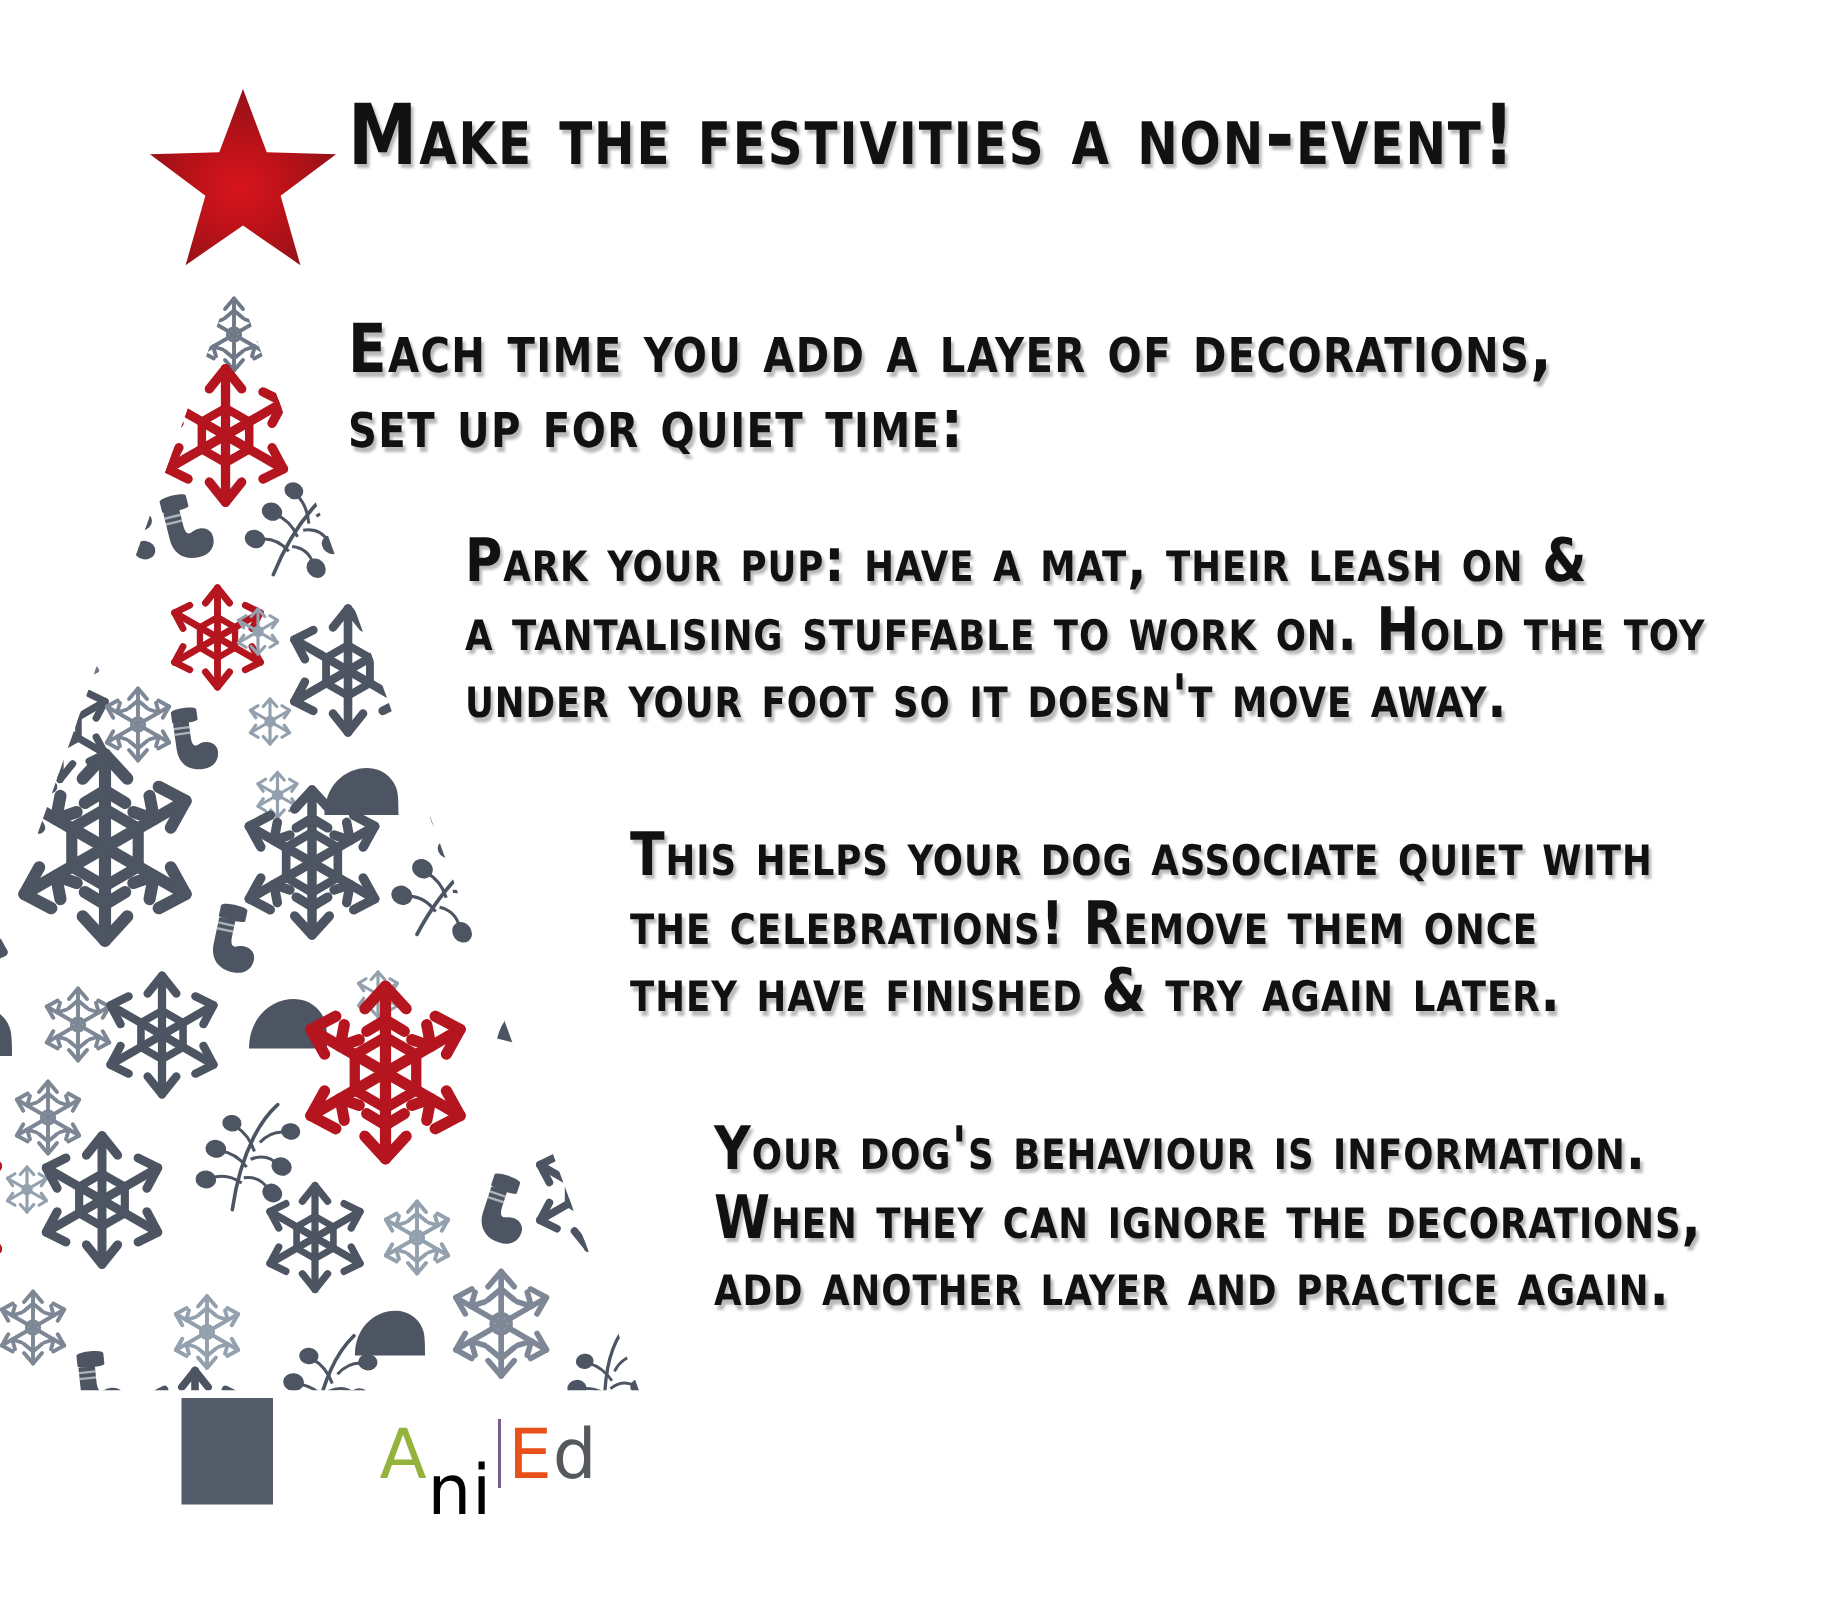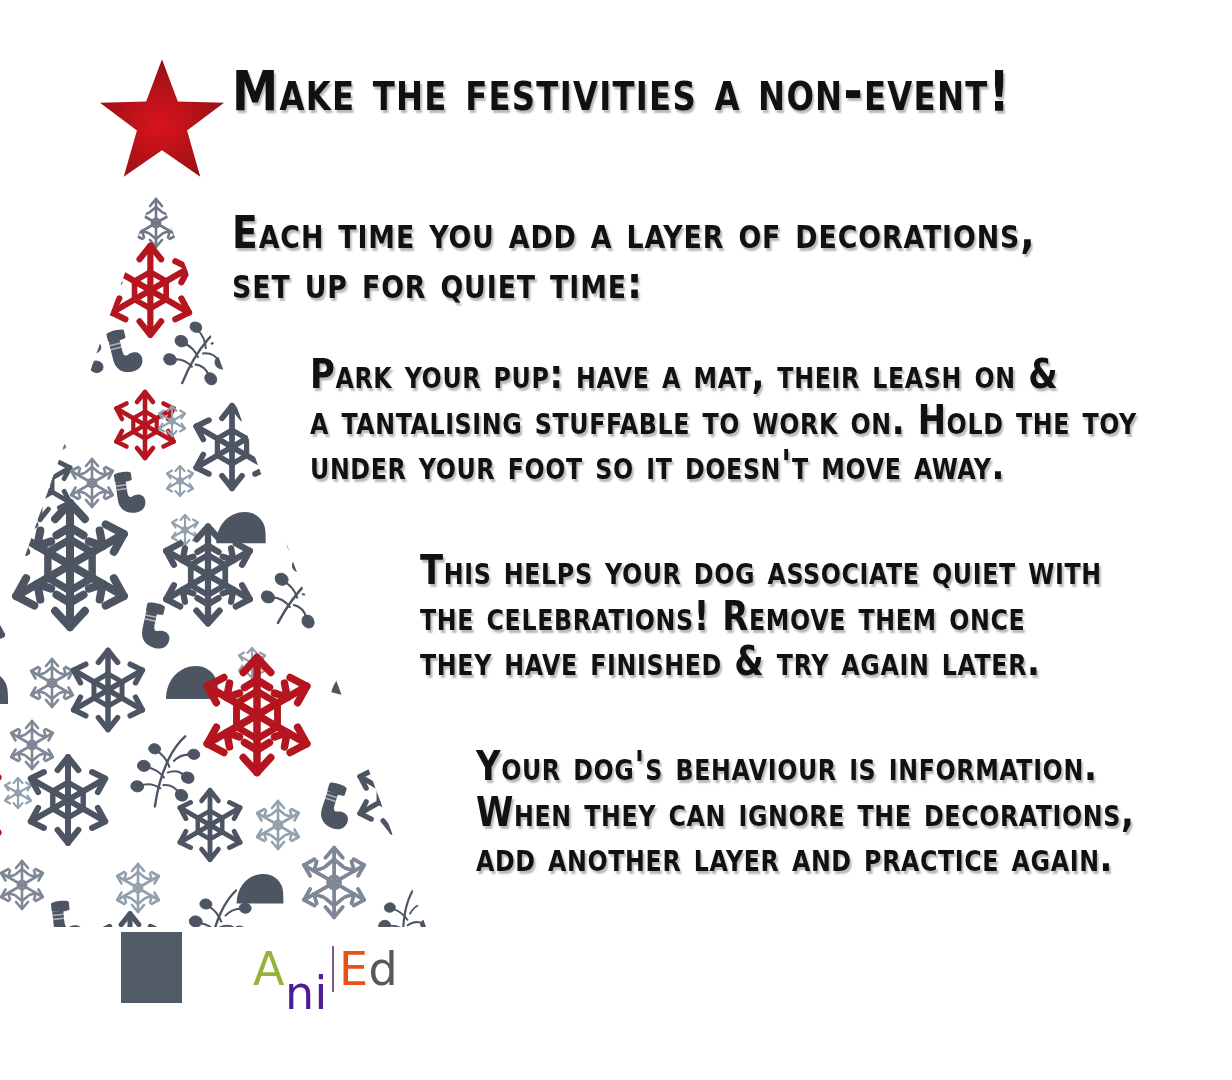--- a/index.html
+++ b/index.html
@@ -18,21 +18,21 @@
   
   #trunk{position:absolute;left:121px;top:932px;width:61px;height:71px;
          background:#535B68;}
 
   
   #logo{position:absolute;left:253px;top:943px;height:52px;
         display:flex;align-items:center;
         font-family:"DejaVu Sans","Liberation Sans",sans-serif;
         font-size:46px;font-weight:400;letter-spacing:0.5px;line-height:1;}
   #logo .lg-a{color:#93B33C;}
-  #logo .lg-ni{color:#4c1d95;margin-top:47px;}
+  #logo .lg-ni{color:#000000;margin-top:47px;}
   #logo .lg-bar{display:inline-block;width:2px;height:46px;background:#7A5C8E;
                 margin:0 5px 0 4px;}
   #logo .lg-e{color:#E8501A;}
   #logo .lg-d{color:#55585C;}
 
   
   .txt{position:absolute;color:#111;
        font-family:"DejaVu Sans Condensed","Liberation Sans Narrow","Liberation Sans",sans-serif;
        font-weight:700;
        font-variant:small-caps;

